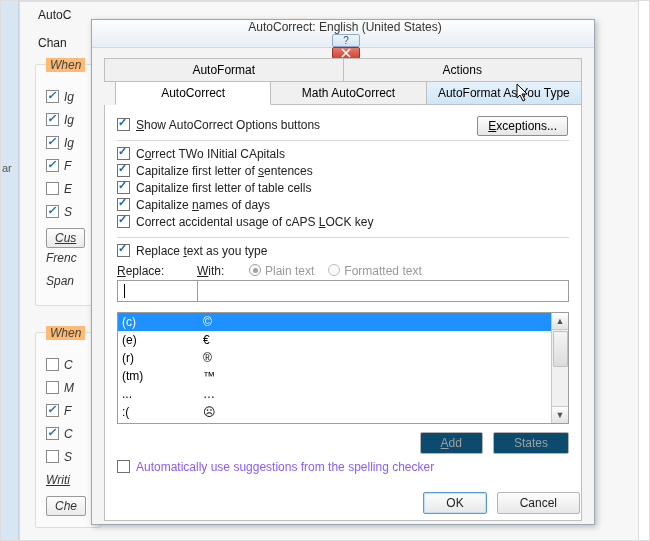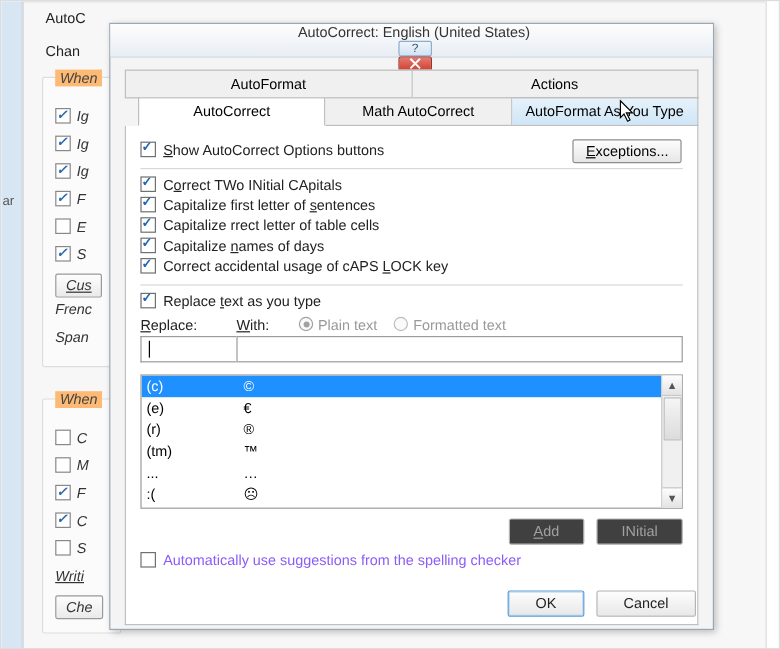--- a/index.html
+++ b/index.html
@@ -50,21 +50,21 @@
   .list-row { display:flex; height:18px; align-items:center;}
   .list-row .c1 { width:79px; padding-left:4px;}
   .list-row .c2 { flex:1; padding-left:6px;}
   .list-row.selected { background:#1e90ff; color:#fff;}
   .list-scroll { width:17px; background:#f0f0f0; border-left:1px solid #c8c8c8; display:flex; flex-direction:column;}
   .scroll-btn { height:17px; background:linear-gradient(#fdfdfd,#e3e3e3); border-bottom:1px solid #c8c8c8; display:flex; align-items:center; justify-content:center; font-size:9px; color:#555;}
   .scroll-btn.bottom { border-bottom:none; border-top:1px solid #c8c8c8;}
   .scroll-thumb { width:15px; margin:1px; height:36px; background:linear-gradient(#f5f5f5,#dcdcdc); border:1px solid #c0c0c0; border-radius:1px;}
   .action-btns { display:flex; justify-content:flex-end; gap:10px; margin-top:8px;}
   .btn { border:1px solid #b4b4b4; background:linear-gradient(#fdfdfd,#e8e8e8); padding:3px 20px; border-radius:2px; color:#555;}
-  .btn.disabled { color:#a0a0a0; background:#404040;}
+  .btn.disabled { color:#a0a0a0; background:#0c4a6e;}
   .footer { position:absolute; right:14px; bottom:10px; display:flex; gap:10px;}
   .footer .btn { padding:3px 22px; color:#222;}
   .footer .btn.ok { border:1px solid #5a9bd5; box-shadow:0 0 0 1px #c3ddf4 inset;}
   .cursor-arrow { position:absolute; left:515px; top:82px; pointer-events:none;}
   .cursor-arrow svg { display:block;}
   .caret-line { display:inline-block; width:1px; height:14px; background:#000; vertical-align:middle; margin-left:2px;}
 </style>
 </head>
 <body>
 
@@ -175,21 +175,21 @@
       <div class="chk-row">
           <span class="chk checked"></span>
           <span class="lbl">C<u>o</u>rrect TWo INitial CApitals</span>
         </div>
       <div class="chk-row">
           <span class="chk checked"></span>
           <span class="lbl">Capitalize first letter of <u>s</u>entences</span>
         </div>
       <div class="chk-row">
           <span class="chk checked"></span>
-          <span class="lbl">Capitalize rrect letter of table cells</span>
+          <span class="lbl">Capitalize first letter of table cells</span>
         </div>
       <div class="chk-row">
           <span class="chk checked"></span>
           <span class="lbl">Capitalize <u>n</u>ames of days</span>
         </div>
       <div class="chk-row">
           <span class="chk checked"></span>
           <span class="lbl">Correct accidental usage of cAPS <u>L</u>OCK key</span>
         </div>
 
@@ -246,21 +246,21 @@
         <div class="list-scroll">
           <div class="scroll-btn">▲</div>
           <div class="scroll-thumb"></div>
           <div style="flex:1"></div>
           <div class="scroll-btn bottom">▼</div>
         </div>
       </div>
 
       <div class="action-btns">
         <button class="btn disabled"><u>A</u>dd</button>
-        <button class="btn disabled">INitial</button>
+        <button class="btn disabled">States</button>
       </div>
 
       <div class="chk-row" style="margin-top:6px;">
           <span class="chk"></span>
           <span class="lbl" style="color:#8b5cf6">Automatically use su<u>g</u>gestions from the spelling checker</span>
         </div>
     </div>
   </div>
 
   <div class="footer">

